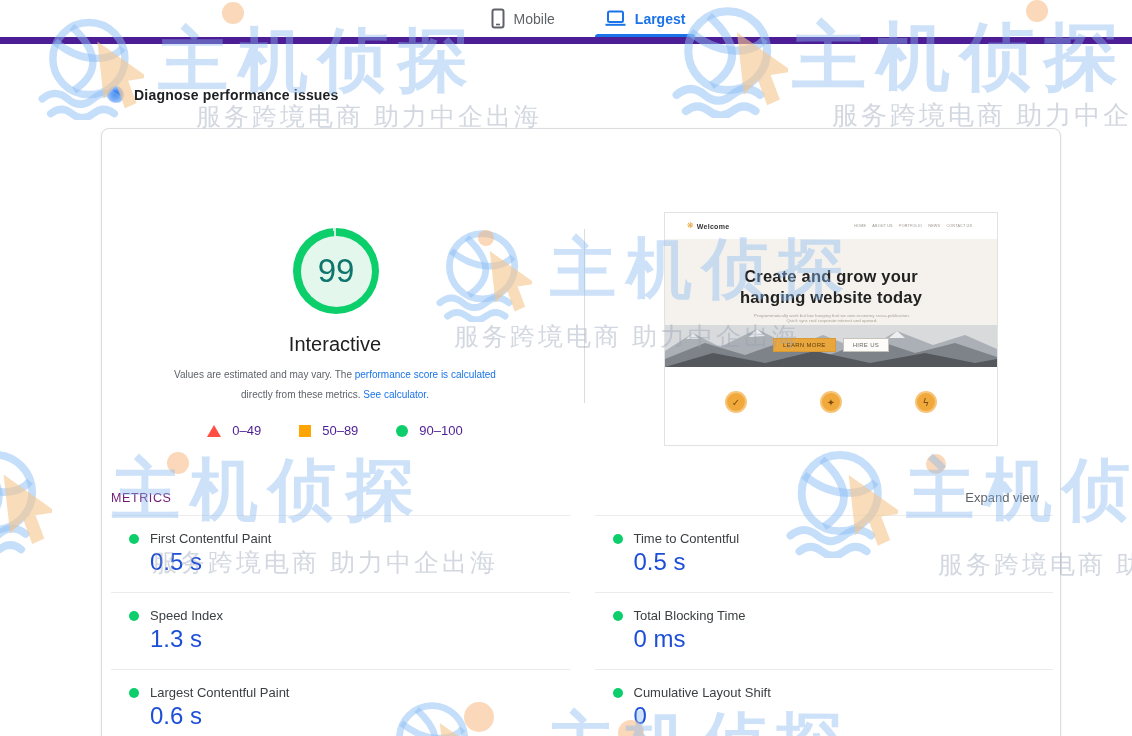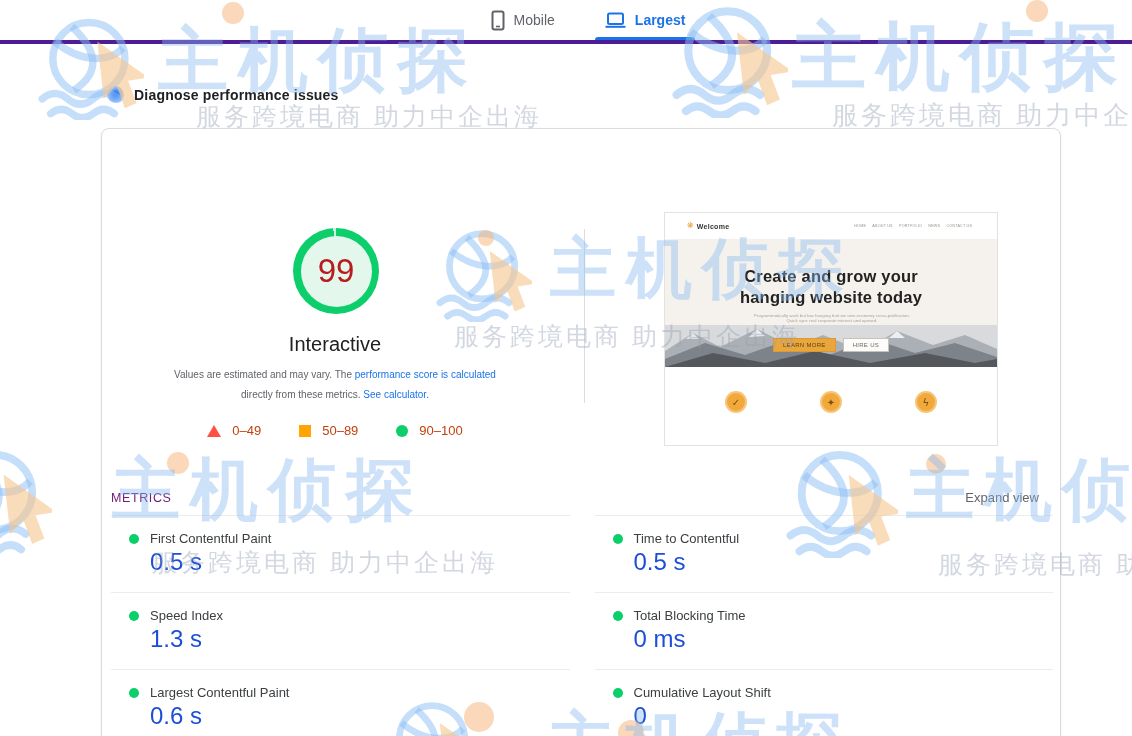--- a/index.html
+++ b/index.html
@@ -2,21 +2,21 @@
 <html><head>
 <meta charset="utf-8">
 <style>
   * { margin:0; padding:0; box-sizing:border-box; }
   html,body { width:1132px; height:736px; overflow:hidden; background:#fff;
     font-family:"Liberation Sans","DejaVu Sans",sans-serif; }
   #stage { position:relative; width:1132px; height:736px; overflow:hidden; background:#fff; }
 
   
   .tabbar { position:absolute; left:0; top:0; width:1132px; height:44px;
-    border-bottom:4px solid #4c1d95; display:flex; justify-content:center; align-items:stretch;
+    border-bottom:7px solid #4c1d95; display:flex; justify-content:center; align-items:stretch;
     background:#fff; }
   .tabbar-inner { display:flex; gap:34px; transform:translateX(22px); }
   .tab { position:relative; display:flex; align-items:center; gap:9px; padding:0 8px;
     font-size:14px; color:#5f6368; cursor:pointer; }
   .tab.active { color:#1a73e8; font-weight:700; }
   .tab.active::after { content:""; position:absolute; left:-2px; right:-2px; bottom:0;
     height:3px; background:#1a73e8; border-radius:3px 3px 0 0; }
   .tab svg { display:block; }
 
   
@@ -29,29 +29,29 @@
   .card { position:absolute; left:101px; top:128px; width:960px; height:700px;
     background:#fff; border:1px solid #dadce0; border-radius:8px;
     box-shadow:0 1px 3px rgba(60,64,67,.08); }
 
   
   .gauge { position:absolute; left:191px; top:99px; width:86px; height:86px; border-radius:50%;
     background:conic-gradient(#0cce6b 0deg 356.4deg, #cdeeda 356.4deg 360deg);
     display:flex; align-items:center; justify-content:center; }
   .gauge-inner { width:71px; height:71px; border-radius:50%; background:#e4f7ec;
     display:flex; align-items:center; justify-content:center;
-    font-size:33px; color:#b91c1c; }
+    font-size:33px; color:#0f766e; }
   .perf-label { position:absolute; left:33px; top:204px; width:400px; text-align:center;
     font-size:20px; color:#212121; }
   .disclaimer { position:absolute; left:3px; top:236px; width:460px; text-align:center;
     font-size:10px; line-height:20px; color:#5f6368; }
   .disclaimer a { color:#1a73e8; text-decoration:none; cursor:pointer; }
   .legend { position:absolute; left:33px; top:294px; width:400px; display:flex;
     justify-content:center; gap:38px; align-items:center; }
-  .legend-item { display:flex; align-items:center; gap:11px; font-size:13px; color:#c2410c; }
+  .legend-item { display:flex; align-items:center; gap:11px; font-size:13px; color:#4c1d95; }
   .shape-triangle { width:0; height:0; border-left:7px solid transparent;
     border-right:7px solid transparent; border-bottom:12px solid #ff4e42; }
   .shape-square { width:12px; height:12px; background:#ffa400; }
   .shape-circle { width:12px; height:12px; border-radius:50%; background:#0cce6b; }
 
   .vdivider { position:absolute; left:482px; top:100px; width:1px; height:174px; background:#dadce0; }
 
   
   .thumb { position:absolute; left:562px; top:83px; width:334px; height:234px;
     border:1px solid #e2e2e2; background:#fff; overflow:hidden; cursor:pointer; }

